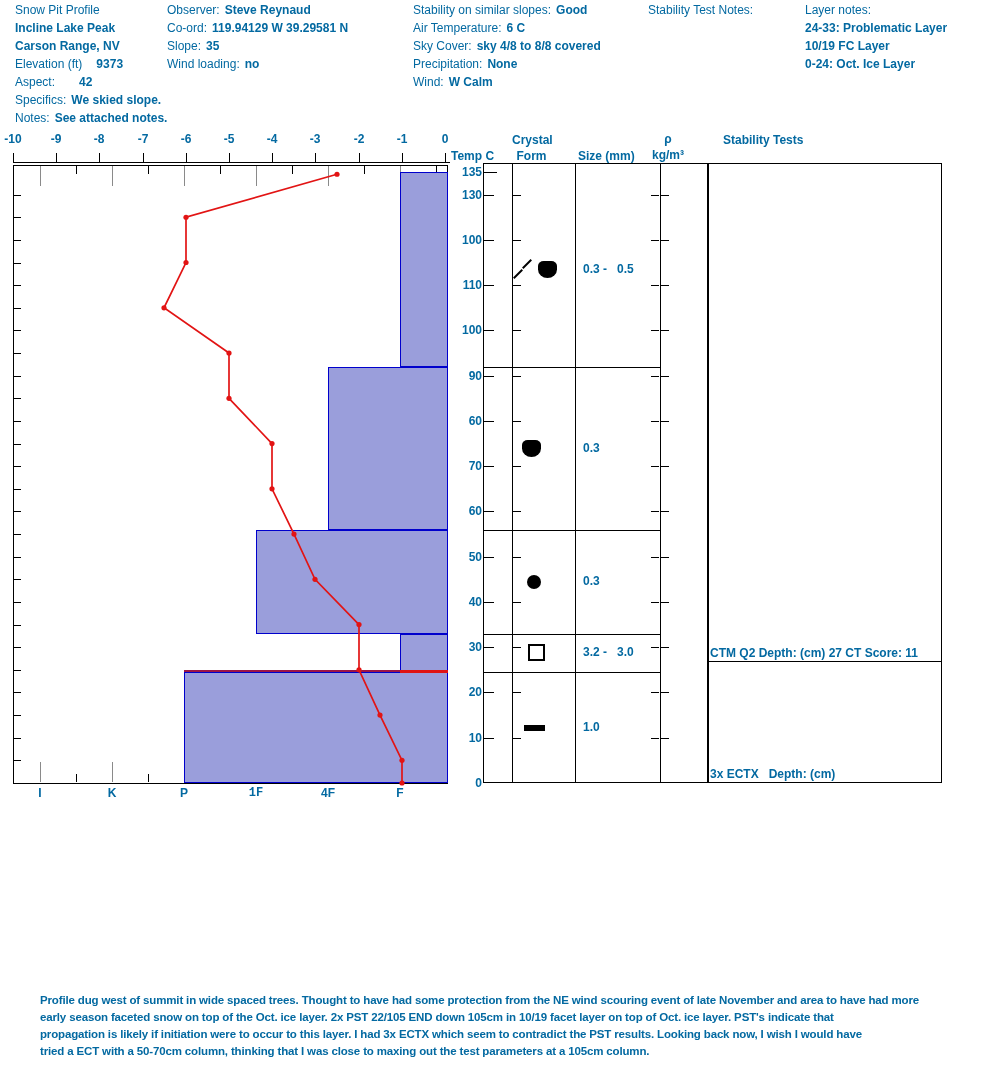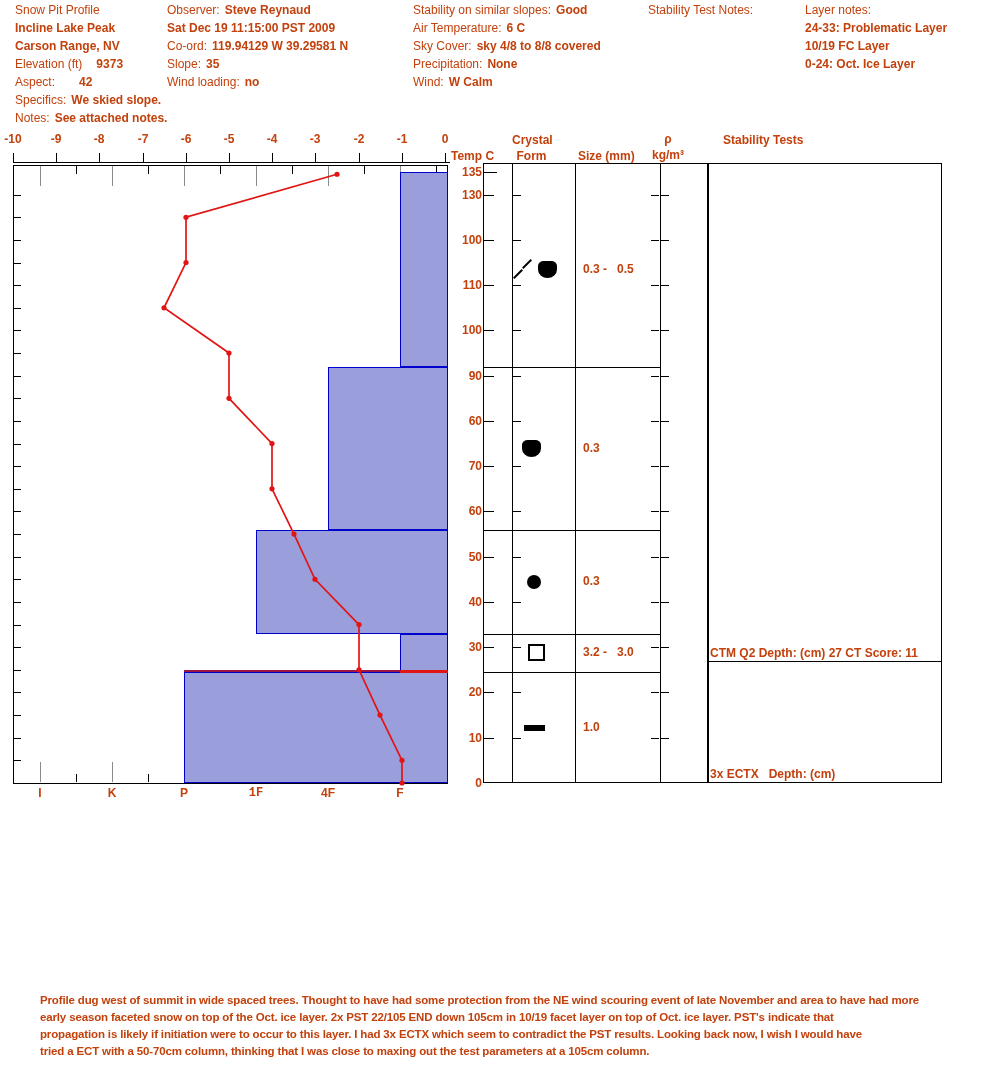--- a/index.html
+++ b/index.html
@@ -1,17 +1,17 @@
 <!DOCTYPE html>
 <html><head>
 <meta charset="utf-8">
 <style>
   html,body{margin:0;padding:0;background:#fff;}
   #page{position:relative;width:994px;height:1070px;background:#fff;overflow:hidden;
-        font-family:"Liberation Sans","DejaVu Sans",sans-serif;font-size:12px;color:#c2410c;}
+        font-family:"Liberation Sans","DejaVu Sans",sans-serif;font-size:12px;color:#0369a1;}
   .abs{position:absolute;}
   .b{font-weight:bold;}
   .hcol{position:absolute;top:1px;}
   .hline{height:18px;line-height:18px;white-space:nowrap;}
   .hline .lab{font-weight:normal;}
   .hline .val{font-weight:bold;margin-left:5px;}
   .hline .val.g0{margin-left:0;}
   .hline .val.g14{margin-left:14px;}
   .hline .val.g24{margin-left:24px;}
   .plotbox{position:absolute;left:13px;top:165px;width:435px;height:619px;border:1px solid #000;box-sizing:border-box;}
@@ -36,21 +36,20 @@
         <div class="hline"><span class="lab">Snow Pit Profile</span></div>
         <div class="hline"><span class="val g0">Incline Lake Peak</span></div>
         <div class="hline"><span class="val g0">Carson Range, NV</span></div>
         <div class="hline"><span class="lab">Elevation (ft)</span><span class="val g14">9373</span></div>
         <div class="hline"><span class="lab">Aspect:</span><span class="val g24">42</span></div>
         <div class="hline"><span class="lab">Specifics:</span><span class="val">We skied slope.</span></div>
         <div class="hline"><span class="lab">Notes:</span><span class="val">See attached notes.</span></div>
       </div>
       <div class="hcol" style="position: absolute; left: 167px; top: 1px; width: 244px;">
         <div class="hline"><span class="lab">Observer:</span><span class="val">Steve Reynaud</span></div>
-        <div class="hline"><span class="val g0">Sat Dec 19 11:15:00 PST 2009</span></div>
         <div class="hline"><span class="lab">Co-ord:</span><span class="val">119.94129 W 39.29581 N</span></div>
         <div class="hline"><span class="lab">Slope:</span><span class="val">35</span></div>
         <div class="hline"><span class="lab">Wind loading:</span><span class="val">no</span></div>
       </div>
       <div class="hcol" style="position: absolute; left: 413px; top: 1px; width: 234px;">
         <div class="hline"><span class="lab">Stability on similar slopes:</span><span class="val">Good</span></div>
         <div class="hline"><span class="lab">Air Temperature:</span><span class="val">6 C</span></div>
         <div class="hline"><span class="lab">Sky Cover:</span><span class="val">sky 4/8 to 8/8 covered</span></div>
         <div class="hline"><span class="lab">Precipitation:</span><span class="val">None</span></div>
         <div class="hline"><span class="lab">Wind:</span><span class="val">W Calm</span></div>

